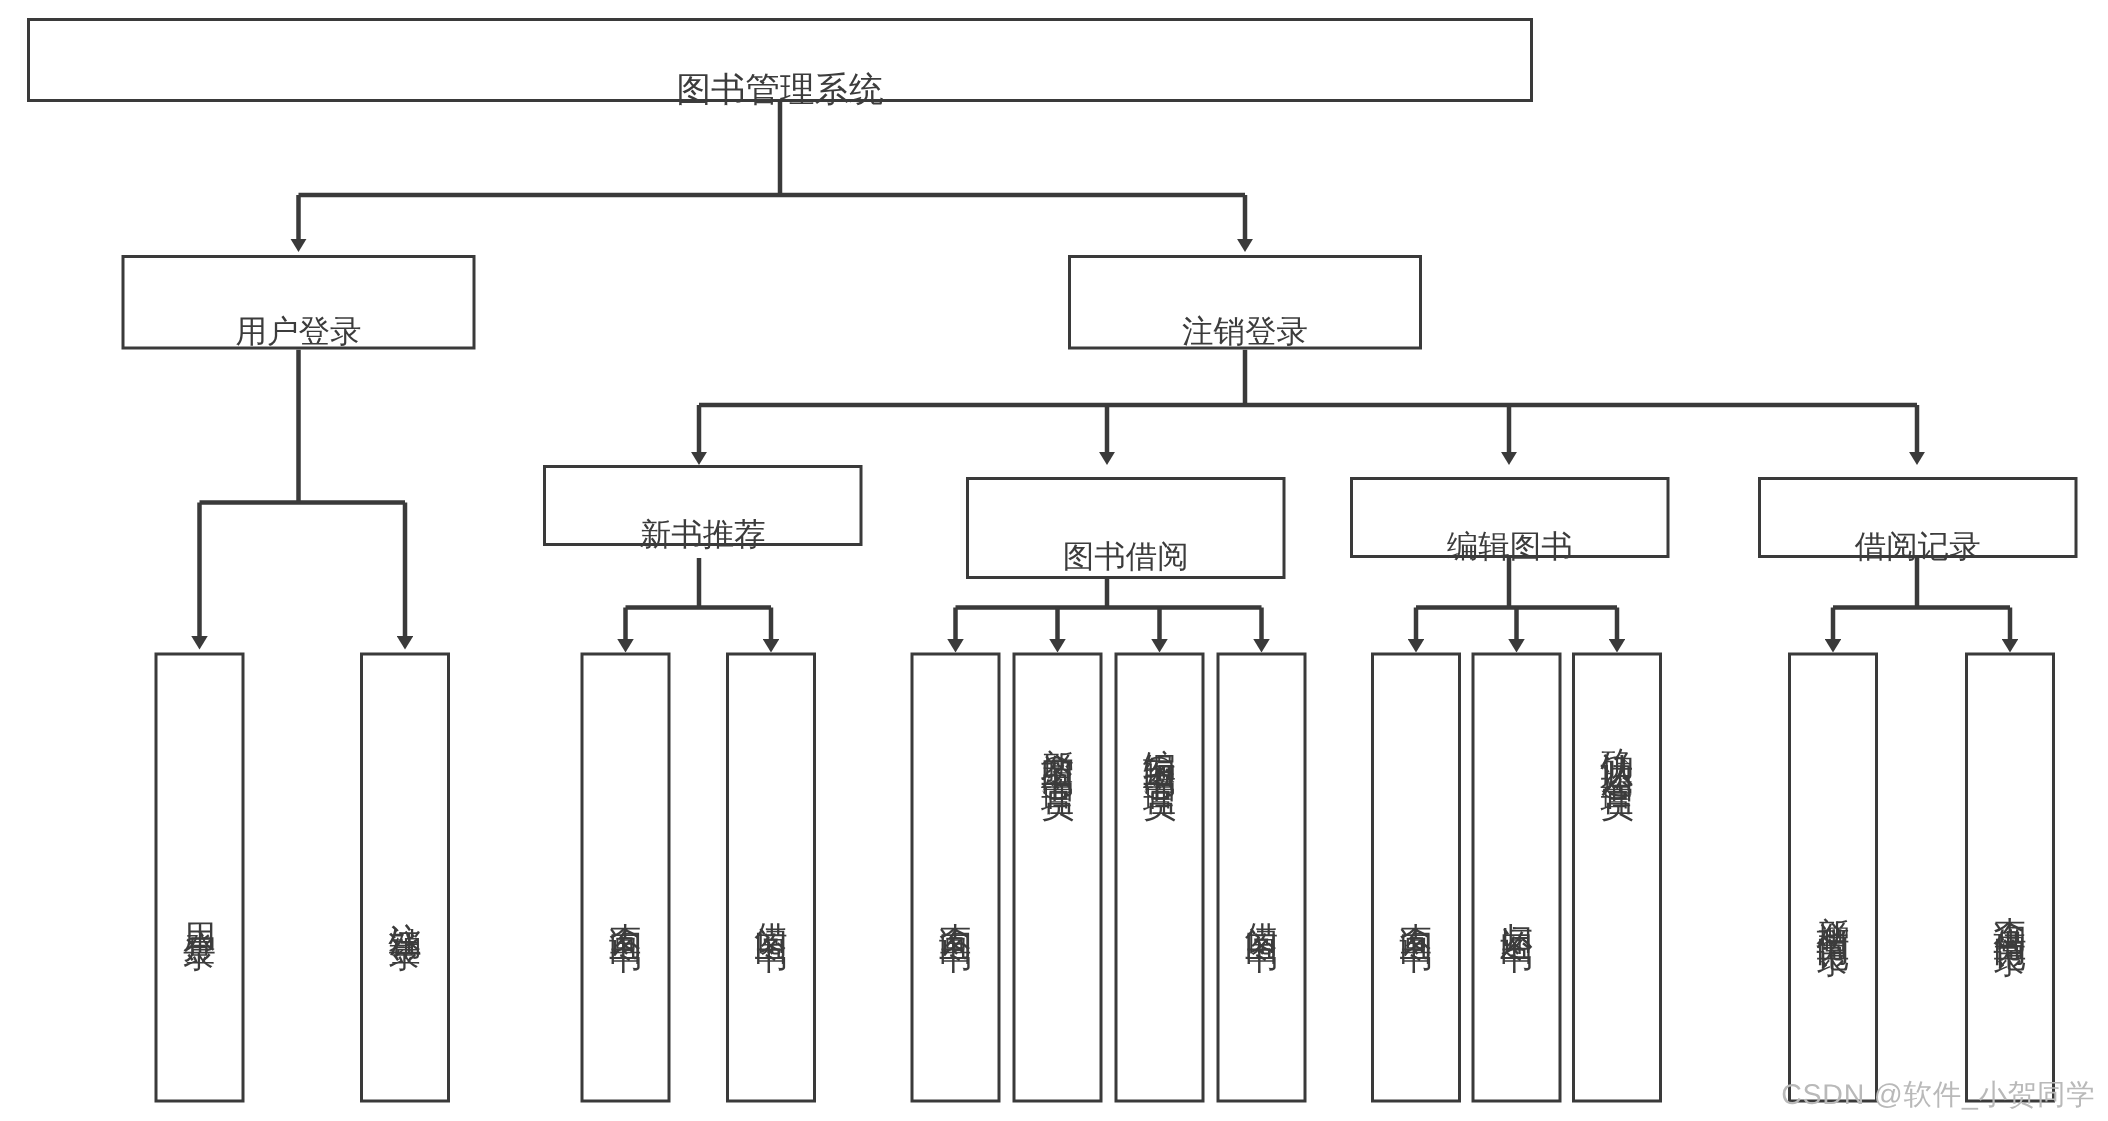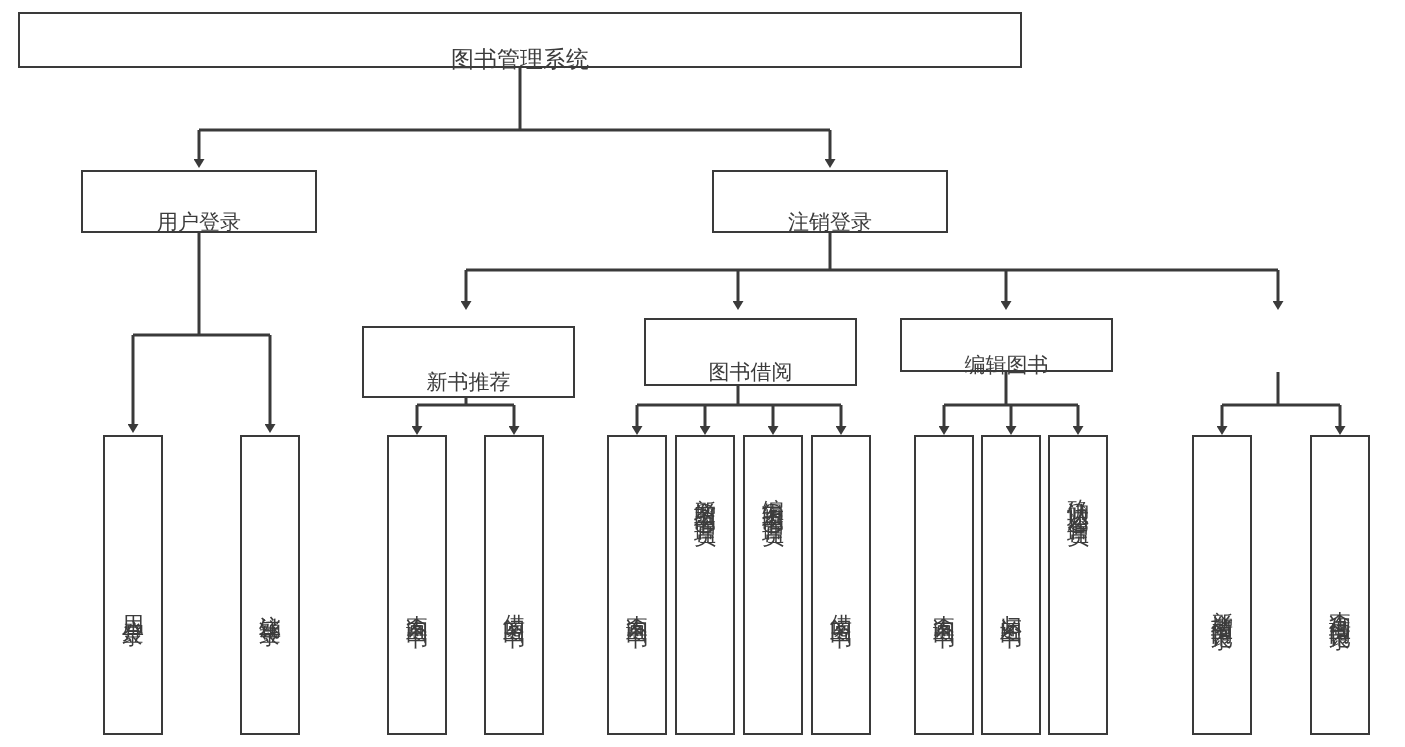--- a/index.html
+++ b/index.html
@@ -149,32 +149,35 @@
   </div>
 
   <div class="node level-1" style="left:81px; top:170px; width:236px; height:63px;">
     <span class="label">用户登录</span>
   </div>
 
   <div class="node level-1" style="left:712px; top:170px; width:236px; height:63px;">
     <span class="label">注销登录</span>
   </div>
 
-  <div class="node level-2" style="left:362px; top:326px; width:213px; height:72px;">
+  <div class="node level-2" style="left:362px; top:310px; width:213px; height:54px;">
     <span class="label">新书推荐</span>
   </div>
 
   <div class="node level-2" style="left:644px; top:318px; width:213px; height:68px;">
     <span class="label">图书借阅</span>
   </div>
 
   <div class="node level-2" style="left:900px; top:318px; width:213px; height:54px;">
     <span class="label">编辑图书</span>
   </div>
 
+  <div class="node level-2" style="left:1172px; top:318px; width:213px; height:54px;">
+    <span class="label">借阅记录</span>
+  </div>
 
   <div class="node leaf center" style="left:103px; top:435px; width:60px; height:300px;">
     <span class="label">用户登录</span>
   </div>
 
   <div class="node leaf center" style="left:240px; top:435px; width:60px; height:300px;">
     <span class="label">注销登录</span>
   </div>
 
   <div class="node leaf center" style="left:387px; top:435px; width:60px; height:300px;">
@@ -214,14 +217,15 @@
   </div>
 
   <div class="node leaf center" style="left:1192px; top:435px; width:60px; height:300px;">
     <span class="label">新增借阅记录</span>
   </div>
 
   <div class="node leaf center" style="left:1310px; top:435px; width:60px; height:300px;">
     <span class="label">查询借阅记录</span>
   </div>
 
+  <div id="watermark">CSDN @软件_小贺同学</div>
 
 </div>
 
 </body></html>

